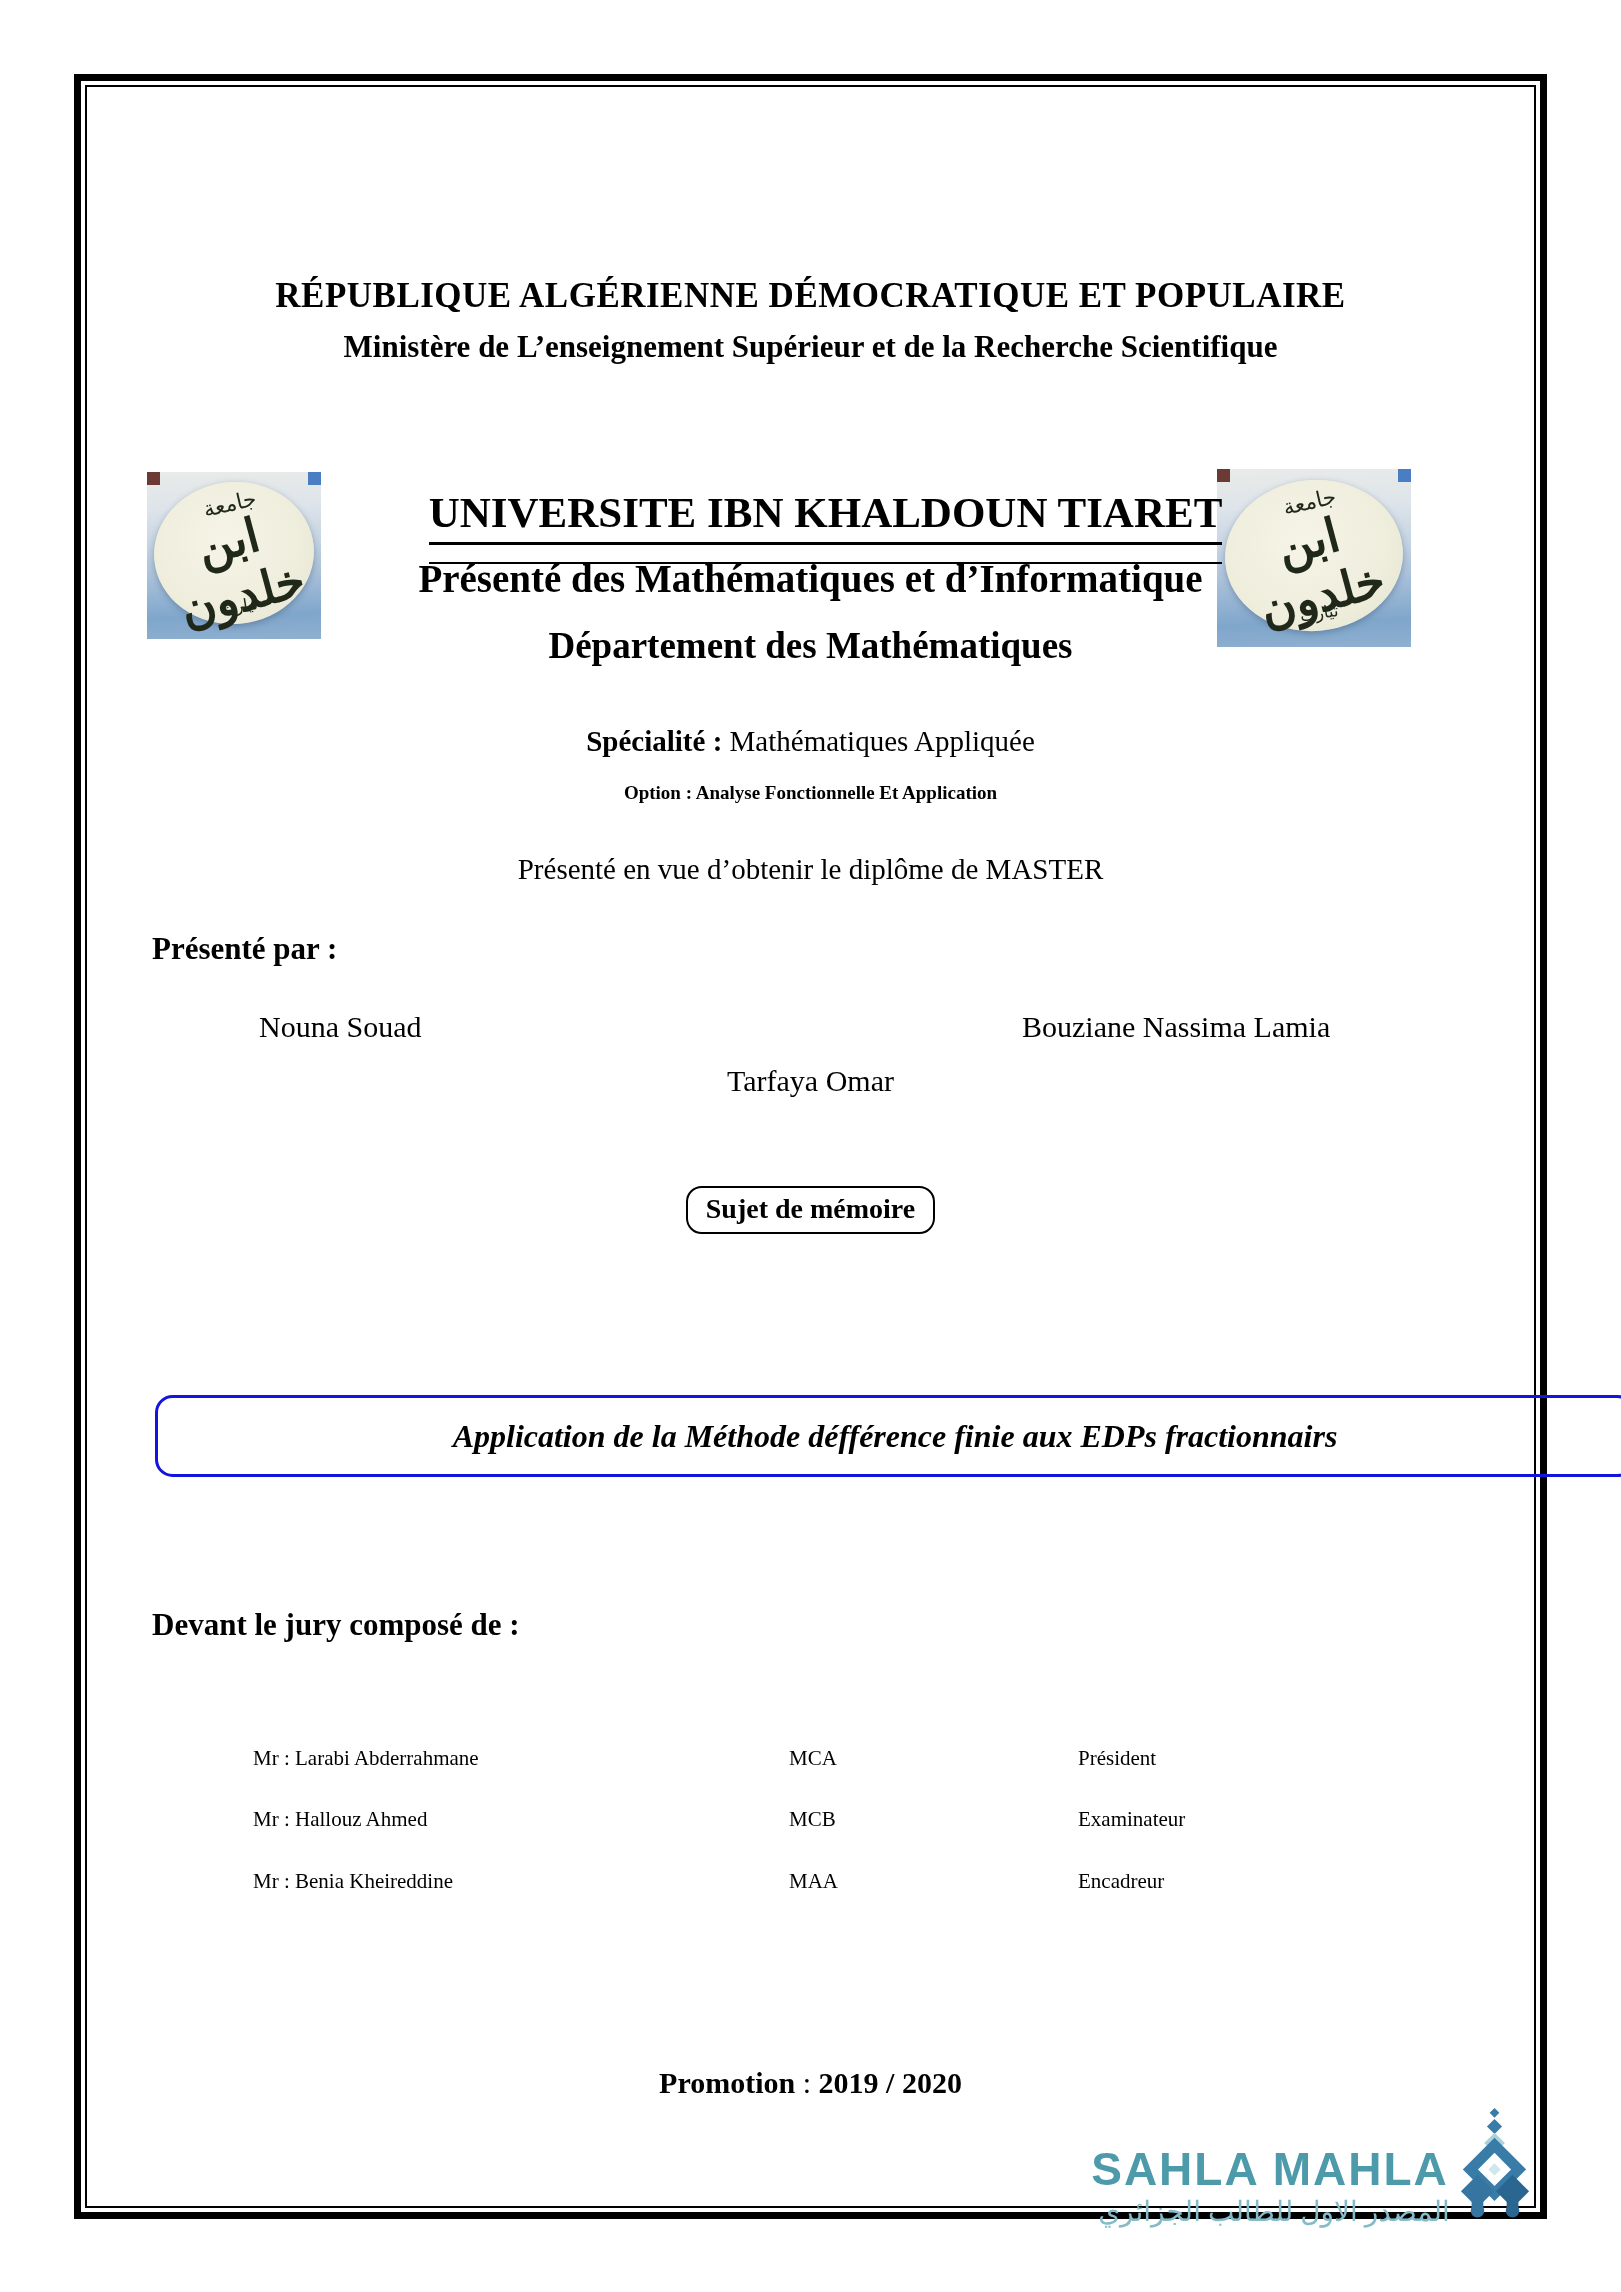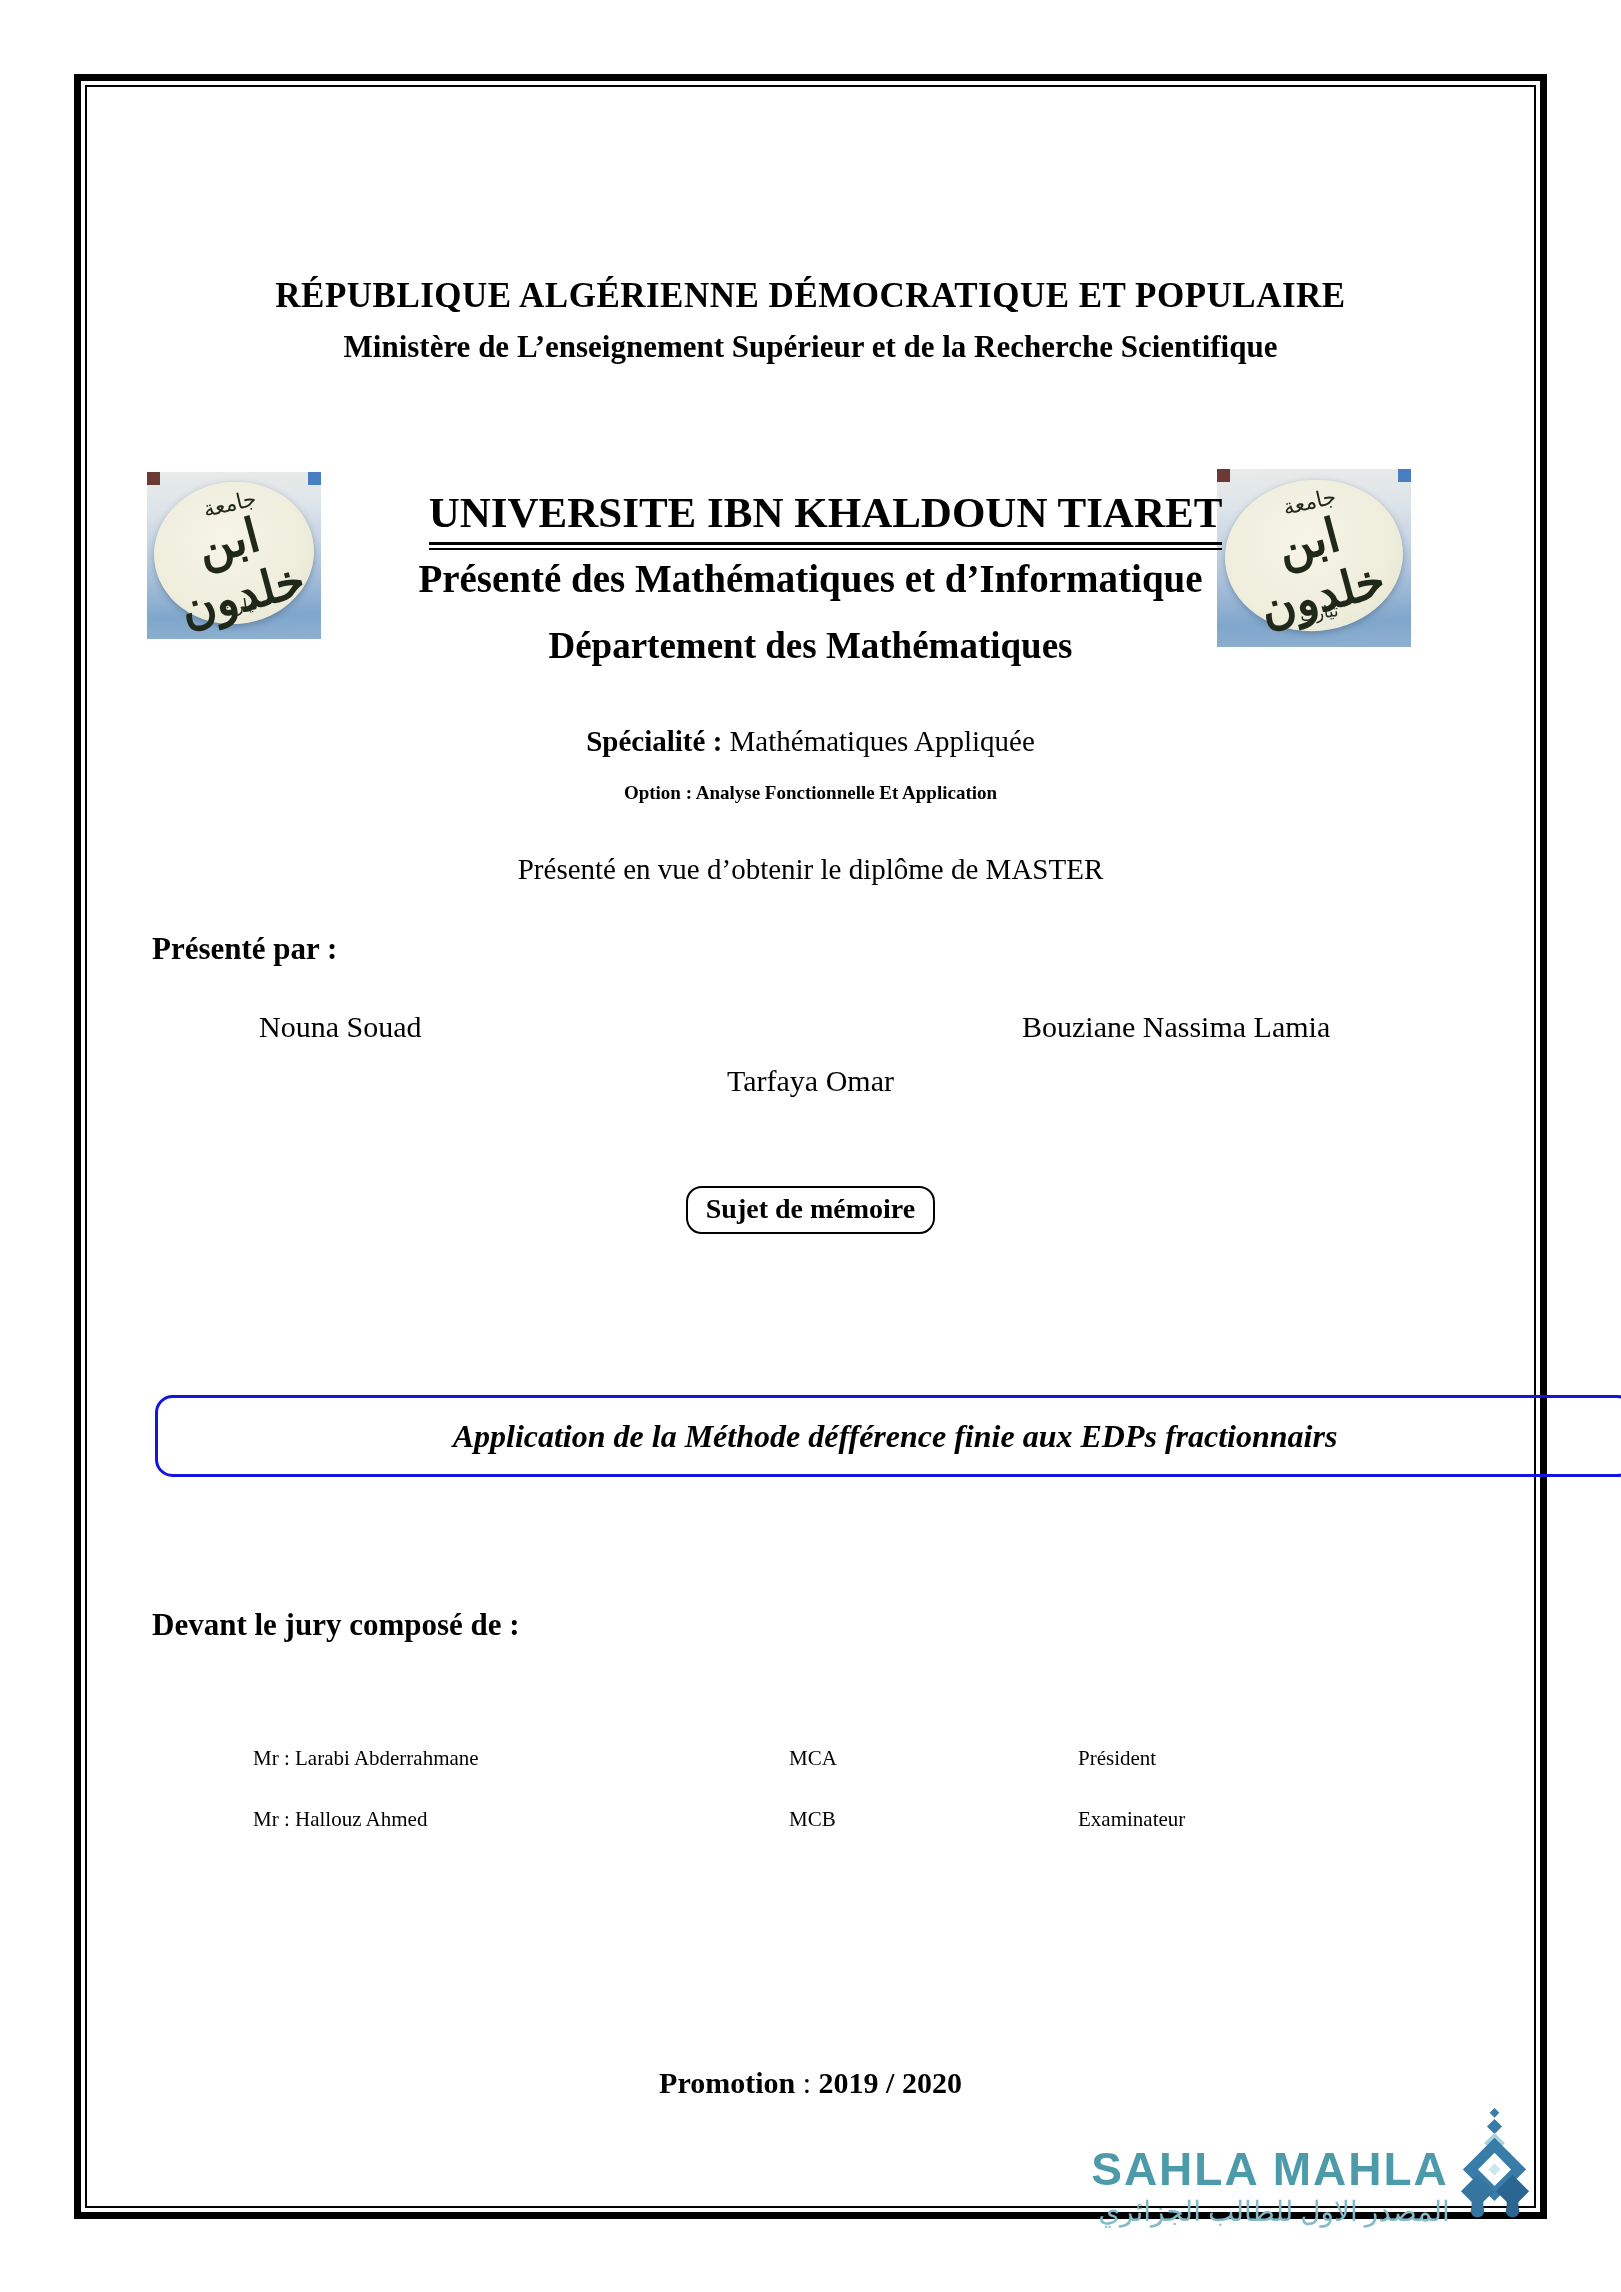--- a/index.html
+++ b/index.html
@@ -13,21 +13,21 @@
   }
   .frame-outer{position:absolute;left:74px;top:74px;right:74px;bottom:74px;border:7.8px solid #000;}
   .frame-inner{position:absolute;left:85px;top:85px;right:85px;bottom:85px;border:2.9px solid #000;}
   .center-line{position:absolute;left:93px;right:93px;text-align:center;line-height:1.15;}
   .abs{position:absolute;line-height:1.15;}
 
   .hdr1{top:276px;font-size:35px;font-weight:bold;letter-spacing:0.5px;}
   .hdr2{top:329px;font-size:31px;font-weight:bold;}
 
   .uni{top:488px;font-size:43px;font-weight:bold;}
-  .uni .u2{display:inline-block;border-bottom:2.9px solid #000;padding-bottom:3px;margin-left:30px;}
+  .uni .u2{display:inline-block;border-bottom:2.9px solid #000;padding-bottom:17px;margin-left:30px;}
   .uni .u1{display:inline-block;border-bottom:3.9px solid #000;padding-bottom:4.9px;}
   .fac{top:557px;font-size:39px;font-weight:bold;}
   .dep{top:625px;font-size:37px;font-weight:bold;}
 
   .spec{top:725px;font-size:29px;}
   .spec .lbl{font-weight:bold;}
   .opt{top:782px;font-size:19px;font-weight:bold;}
   .purpose{top:853px;font-size:29px;}
 
   .presented{left:152px;top:931px;font-size:31px;font-weight:bold;}
@@ -149,20 +149,25 @@
   <div class="jury-row jr0">
     <span class="j-name">Mr : Larabi Abderrahmane</span>
     <span class="j-grade">MCA</span>
     <span class="j-role">Président</span>
   </div>
   <div class="jury-row jr1">
     <span class="j-name">Mr : Hallouz Ahmed</span>
     <span class="j-grade">MCB</span>
     <span class="j-role">Examinateur</span>
   </div>
+  <div class="jury-row jr2">
+    <span class="j-name">Mr : Benia Kheireddine</span>
+    <span class="j-grade">MAA</span>
+    <span class="j-role">Encadreur</span>
+  </div>
 
   <div class="center-line promotion">
     <span class="b">Promotion</span>
     <span>:</span>
     <span class="b">2019 / 2020</span>
   </div>
 
   <div class="abs sahla-brand">SAHLA MAHLA</div>
   <div class="abs sahla-tagline">المصدر الاول للطالب الجزائري</div>
 

